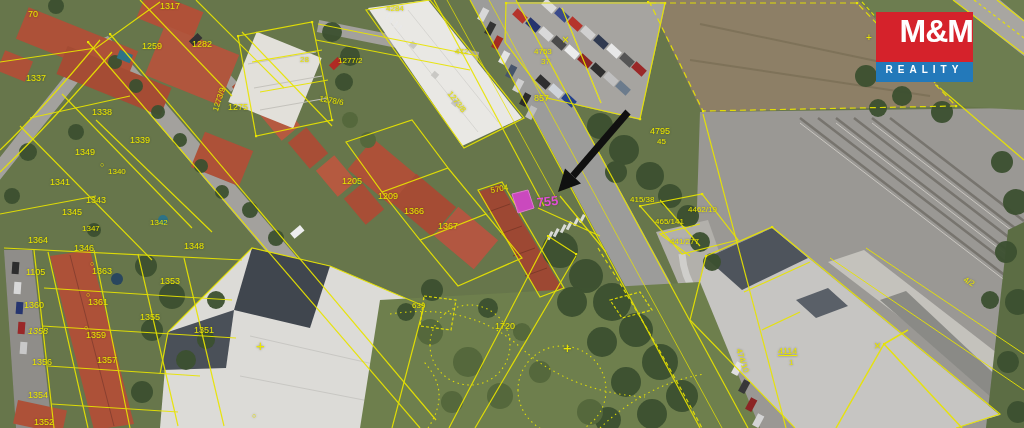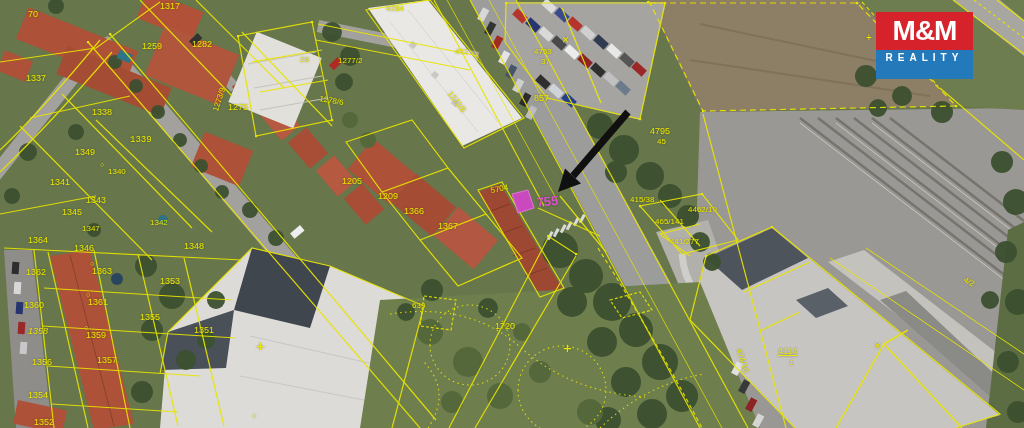--- a/index.html
+++ b/index.html
@@ -4,23 +4,23 @@
 <style>
   html,body{margin:0;padding:0;}
   body{width:1024px;height:428px;overflow:hidden;background:#67764b;font-family:"Liberation Sans",sans-serif;}
   .map{position:relative;width:1024px;height:428px;}
   .map svg{position:absolute;left:0;top:0;}
   .labels{position:absolute;left:0;top:0;width:1024px;height:428px;pointer-events:none;}
   .map-label{position:absolute;font-size:9px;line-height:1;white-space:nowrap;transform-origin:0 0;
              text-shadow:0 0 2px rgba(40,40,0,.55);}
   .map-mark{position:absolute;line-height:.8;transform-origin:0 0;text-shadow:0 0 2px rgba(40,40,0,.5);}
   .logo{position:absolute;left:876px;top:12px;width:97px;z-index:10;box-shadow:0 0 0 0 transparent;}
-  .logo-top{color:#fff;font-weight:800;font-size:28px;line-height:38px;height:38px;text-align:center;
+  .logo-top{color:#fff;font-weight:800;font-size:32px;line-height:38px;height:50px;text-align:right;
             letter-spacing:-1px;font-family:"Liberation Sans",sans-serif;}
-  .logo-bottom{color:#fff;font-weight:700;font-size:10px;line-height:15px;height:29px;text-align:center;
+  .logo-bottom{color:#fff;font-weight:700;font-size:10px;line-height:15px;height:20px;text-align:center;
                letter-spacing:5px;}
 </style>
 </head>
 <body>
 
 <div class="map">
 
 <svg width="1024" height="428" viewBox="0 0 1024 428">
 
   <rect width="1024" height="428" fill="#67764b"></rect>
@@ -341,32 +341,32 @@
       <span class="map-label" style="left: 92px; top: 108px; color: rgb(236, 232, 0);">1338</span>
       <span class="map-label" style="left: 192px; top: 40px; color: rgb(236, 232, 0);">1282</span>
       <span class="map-label" style="left: 212px; top: 110px; color: rgb(236, 232, 0); font-size: 8px; transform: rotate(-72deg);">1273/9</span>
       <span class="map-label" style="left: 228px; top: 103px; color: rgb(236, 232, 0);">1275</span>
       <span class="map-label" style="left: 300px; top: 56px; color: rgb(236, 232, 0); font-size: 8px;">28</span>
       <span class="map-label" style="left: 338px; top: 57px; color: rgb(236, 232, 0); font-size: 8px;">1277/2</span>
       <span class="map-label" style="left: 320px; top: 95px; color: rgb(236, 232, 0); font-size: 8px; transform: rotate(10deg);">1278/6</span>
       <span class="map-label" style="left: 386px; top: 5px; color: rgb(236, 232, 0); font-size: 8px;">4284</span>
       <span class="map-label" style="left: 455px; top: 48px; color: rgb(236, 232, 0); font-size: 8px;">472</span>
       <span class="map-label" style="left: 452px; top: 90px; color: rgb(236, 232, 0); font-size: 8px; transform: rotate(52deg);">1273/8</span>
-      <span class="map-label" style="left: 130px; top: 136px; color: rgb(236, 232, 0); font-family: Liberation Mono, monospace;">1339</span>
+      <span class="map-label" style="left: 130px; top: 136px; color: rgb(236, 232, 0);">1339</span>
       <span class="map-label" style="left: 75px; top: 148px; color: rgb(236, 232, 0);">1349</span>
       <span class="map-label" style="left: 108px; top: 168px; color: rgb(236, 232, 0); font-size: 8px;">1340</span>
       <span class="map-label" style="left: 50px; top: 178px; color: rgb(236, 232, 0);">1341</span>
       <span class="map-label" style="left: 86px; top: 196px; color: rgb(236, 232, 0);">1343</span>
       <span class="map-label" style="left: 150px; top: 219px; color: rgb(236, 232, 0); font-size: 8px;">1342</span>
       <span class="map-label" style="left: 34px; top: 208px; color: rgb(236, 232, 0); margin-left: 28px;">1345</span>
       <span class="map-label" style="left: 82px; top: 225px; color: rgb(236, 232, 0); font-size: 8px;">1347</span>
       <span class="map-label" style="left: 74px; top: 244px; color: rgb(236, 232, 0);">1346</span>
       <span class="map-label" style="left: 28px; top: 236px; color: rgb(236, 232, 0);">1364</span>
       <span class="map-label" style="left: 184px; top: 242px; color: rgb(236, 232, 0);">1348</span>
-      <span class="map-label" style="left: 26px; top: 268px; color: rgb(236, 232, 0);">1362</span>
+      <span class="map-label" style="left: 26px; top: 268px; color: rgb(236, 232, 0);">1105</span>
       <span class="map-label" style="left: 92px; top: 267px; color: rgb(236, 232, 0);">1363</span>
       <span class="map-label" style="left: 160px; top: 277px; color: rgb(236, 232, 0);">1353</span>
       <span class="map-label" style="left: 24px; top: 301px; color: rgb(236, 232, 0);">1360</span>
       <span class="map-label" style="left: 88px; top: 298px; color: rgb(236, 232, 0);">1361</span>
       <span class="map-label" style="left: 140px; top: 313px; color: rgb(236, 232, 0);">1355</span>
       <span class="map-label" style="left: 194px; top: 326px; color: rgb(236, 232, 0);">1351</span>
       <span class="map-label" style="left: 28px; top: 327px; color: rgb(236, 232, 0); font-style: italic;">1358</span>
       <span class="map-label" style="left: 86px; top: 331px; color: rgb(236, 232, 0);">1359</span>
       <span class="map-label" style="left: 97px; top: 356px; color: rgb(236, 232, 0);">1357</span>
       <span class="map-label" style="left: 32px; top: 358px; color: rgb(236, 232, 0);">1356</span>

